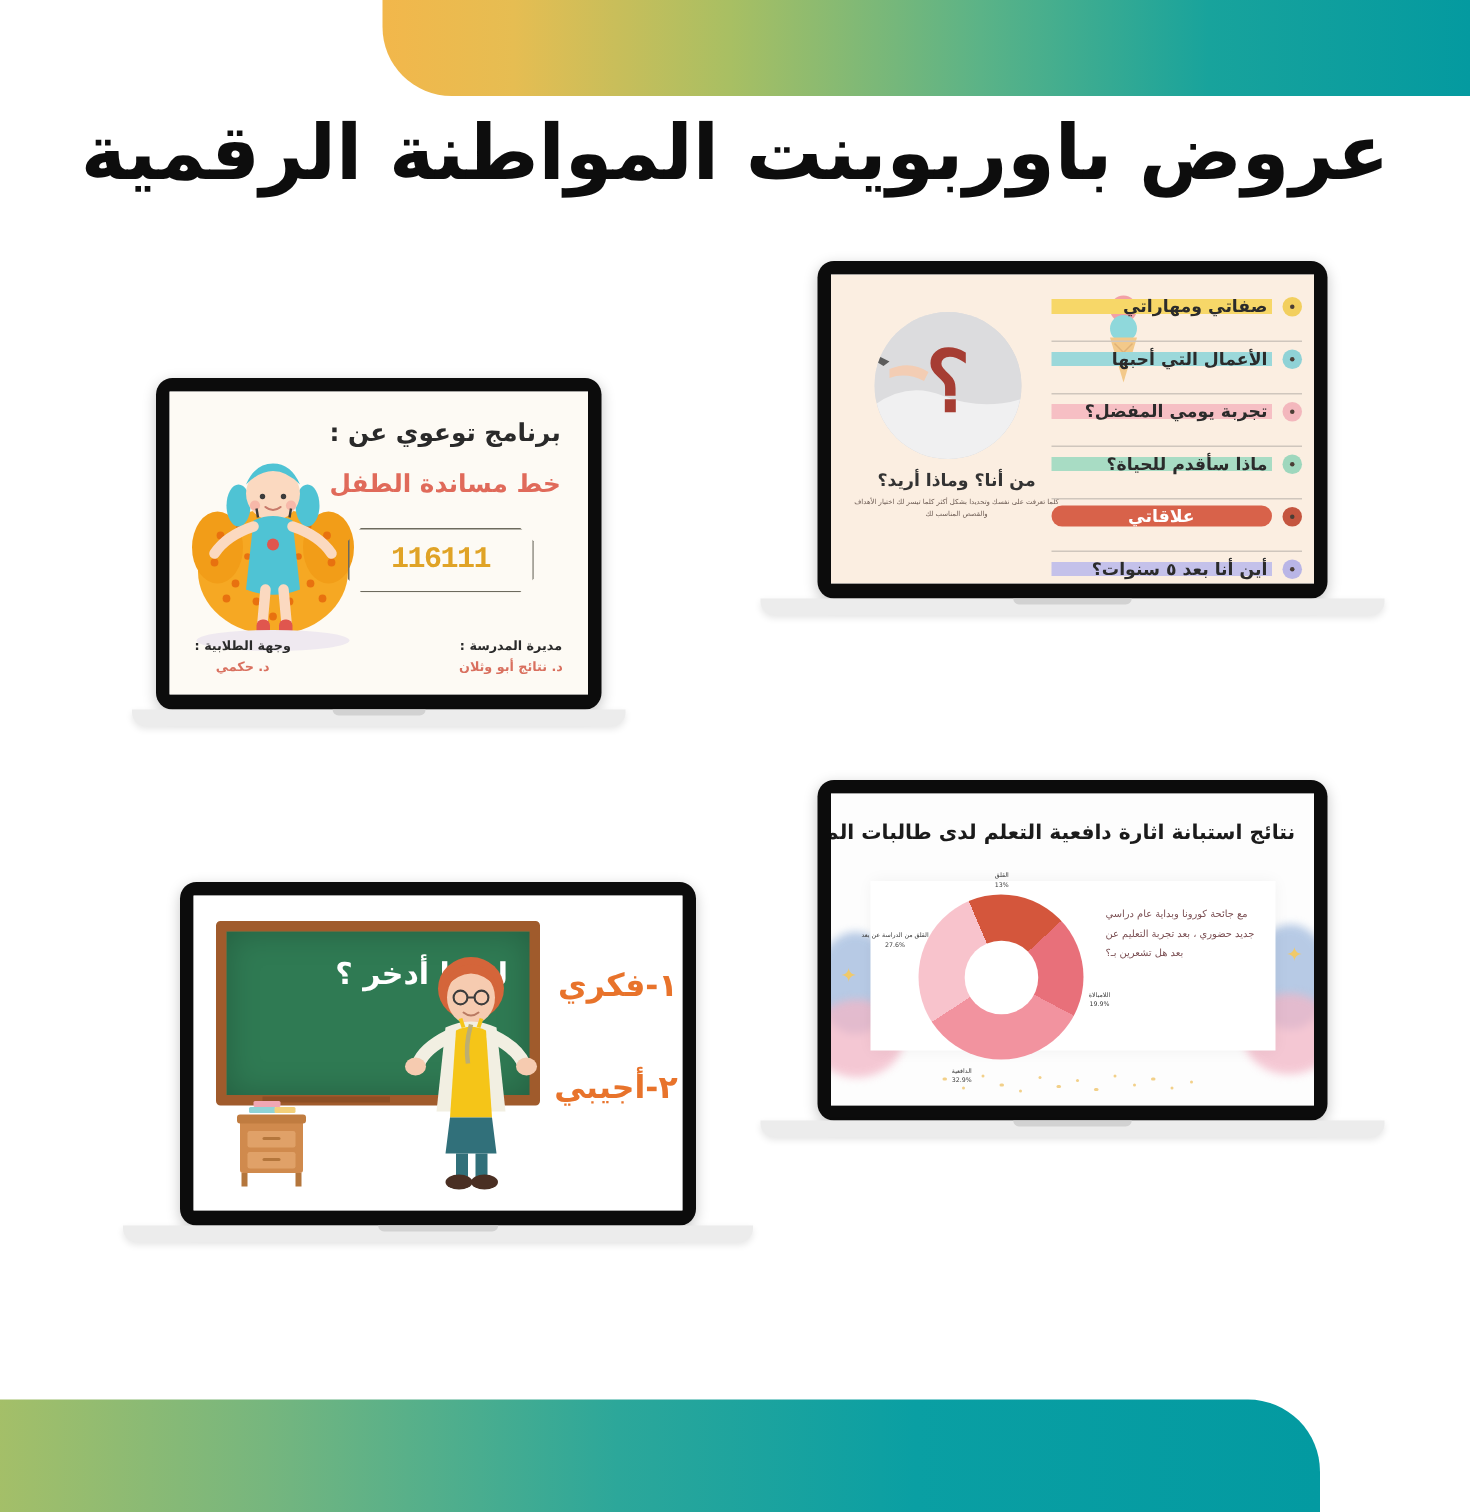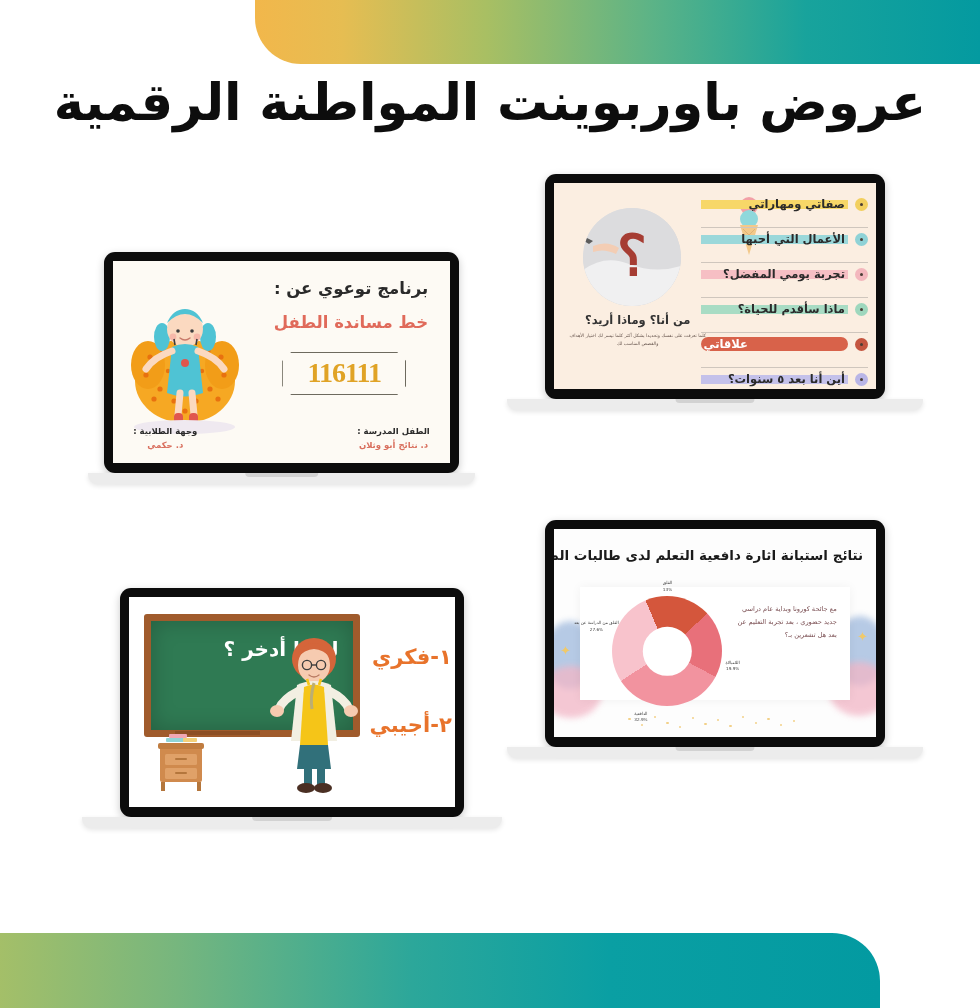--- a/index.html
+++ b/index.html
@@ -72,22 +72,22 @@
     font-size:16.5px;font-weight:bold;color:#e06a5a;white-space:nowrap;
   }
   .s1 .badge{
     position:absolute;right:13%;top:45%;
     width:122px;height:41px;
     border:1.6px solid #6d6a5e;
     display:flex;align-items:center;justify-content:center;
     clip-path:polygon(9px 0,calc(100% - 9px) 0,100% 9px,100% calc(100% - 9px),calc(100% - 9px) 100%,9px 100%,0 calc(100% - 9px),0 9px);
   }
   .s1 .badge span{
-    font-family:Liberation Serif, serif;
-    font-size:28px;font-weight:bold;color:#e0a326;letter-spacing:-1px;
+    font-family:Liberation Mono, monospace;
+    font-size:20px;font-weight:bold;color:#e0a326;letter-spacing:-1px;
   }
   .s1 .foot{position:absolute;bottom:5%;left:0;right:0;padding:0 6%;
     display:flex;justify-content:space-between;direction:rtl;}
   .s1 .foot .col{text-align:center;line-height:1.7;}
   .s1 .foot .lbl{font-size:8.5px;font-weight:bold;color:#2a2a2a;}
   .s1 .foot .val{font-size:8.5px;font-weight:bold;color:#d9705f;}
 
   
   .girl-wrap{position:absolute;left:5%;top:16%;width:110px;height:74%;}
   .shadow-el{position:absolute;left:4%;bottom:6%;width:92%;height:14px;
@@ -136,41 +136,41 @@
   .s4 .title{
     position:absolute;right:4%;left:4%;top:8.5%;text-align:center;
     font-size:13.5px;font-weight:bold;color:#1b1b1b;white-space:nowrap;
   }
   .s4 .panel{
     position:absolute;left:8%;right:8%;top:28%;height:54%;
     background:#fff;box-shadow:0 0 10px rgba(0,0,0,.05);
   }
   .s4 .desc{
     position:absolute;right:5%;top:14%;width:37%;
-    font-size:6.6px;color:#7a4e52;line-height:2.0;text-align:right;
+    font-size:6.6px;color:#7a4e52;line-height:2.0;text-align:left;
   }
   .s4 .donutbox{position:absolute;left:12%;top:8%;width:110px;height:110px;}
   .s4 .donut{width:100%;height:100%;border-radius:50%;}
   .s4 .donut::after{content:"";position:absolute;left:50%;top:50%;
     transform:translate(-50%,-50%);width:44%;height:44%;background:#fff;border-radius:50%;}
   .s4 .lab{position:absolute;font-size:4.2px;color:#3a3a3a;line-height:1.5;text-align:center;white-space:nowrap;}
   .s4 .blob{position:absolute;border-radius:50%;filter:blur(3px);opacity:.75;}
   .s4 .spark{position:absolute;color:#f0c96a;font-size:13px;}
   .s4 .confetti{position:absolute;left:22%;right:22%;bottom:4%;height:14px;}
   .s4 .confetti i{position:absolute;width:2.4px;height:2.4px;border-radius:50%;background:#f2d089;}
 </style>
 </head>
 <body>
 
 <div class="bar-top"></div>
 <div class="bar-bottom"></div>
 
 <div class="headline">عروض باوربوينت المواطنة الرقمية</div>
 
-<div class="laptop" style="left:104px;top:252px;width:355px;">
+<div class="laptop" style="left:104px;top:252px;width:297px;">
   <div class="lid" style="height:202px;">
     <div class="screen">
       <div class="s1">
 
         <div class="girl-wrap">
           <div class="shadow-el"></div>
           <svg viewBox="0 0 110 150" width="110" height="150">
 
             <ellipse cx="55" cy="88" rx="50" ry="42" fill="#f6a823"></ellipse>
             <ellipse cx="18" cy="72" rx="17" ry="24" fill="#f29d18"></ellipse>
@@ -222,21 +222,21 @@
 
         <div class="t1">برنامج توعوي عن :</div>
         <div class="t2">خط مساندة الطفل</div>
 
         <div class="badge">
           <span>116111</span>
         </div>
 
         <div class="foot">
           <div class="col">
-            <div class="lbl">الطفل المدرسة :</div>
+            <div class="lbl">مديرة المدرسة :</div>
             <div class="val">د. نتائج أبو وثلان</div>
           </div>
           <div class="col">
             <div class="lbl">وجهة الطلابية :</div>
             <div class="val">د. حكمي</div>
           </div>
         </div>
 
       </div>
     </div>
@@ -295,21 +295,21 @@
           <div class="row">
             <div class="dot" style="background:#9ed7bd">
                 <i></i>
               </div>
             <div class="txt" style="background:linear-gradient(transparent 18%,#a8dcc4 18%,#a8dcc4 88%,transparent 88%);">ماذا سأقدم للحياة؟</div>
           </div>
           <div class="row">
             <div class="dot" style="background:#c4553f">
                 <i></i>
               </div>
-            <div class="txt" style="background:#d8624a;border-radius:11px;color:#fff;text-align:left;">علاقاتي</div>
+            <div class="txt" style="background:#d8624a;border-radius:11px;color:#fff;text-align:center;">علاقاتي</div>
           </div>
           <div class="row" style="border-bottom:none;">
             <div class="dot" style="background:#b9b5e6">
                 <i></i>
               </div>
             <div class="txt" style="background:linear-gradient(transparent 18%,#c4c1ea 18%,#c4c1ea 88%,transparent 88%);">أين أنا بعد ٥ سنوات؟</div>
           </div>
         </div>
 
       </div>

